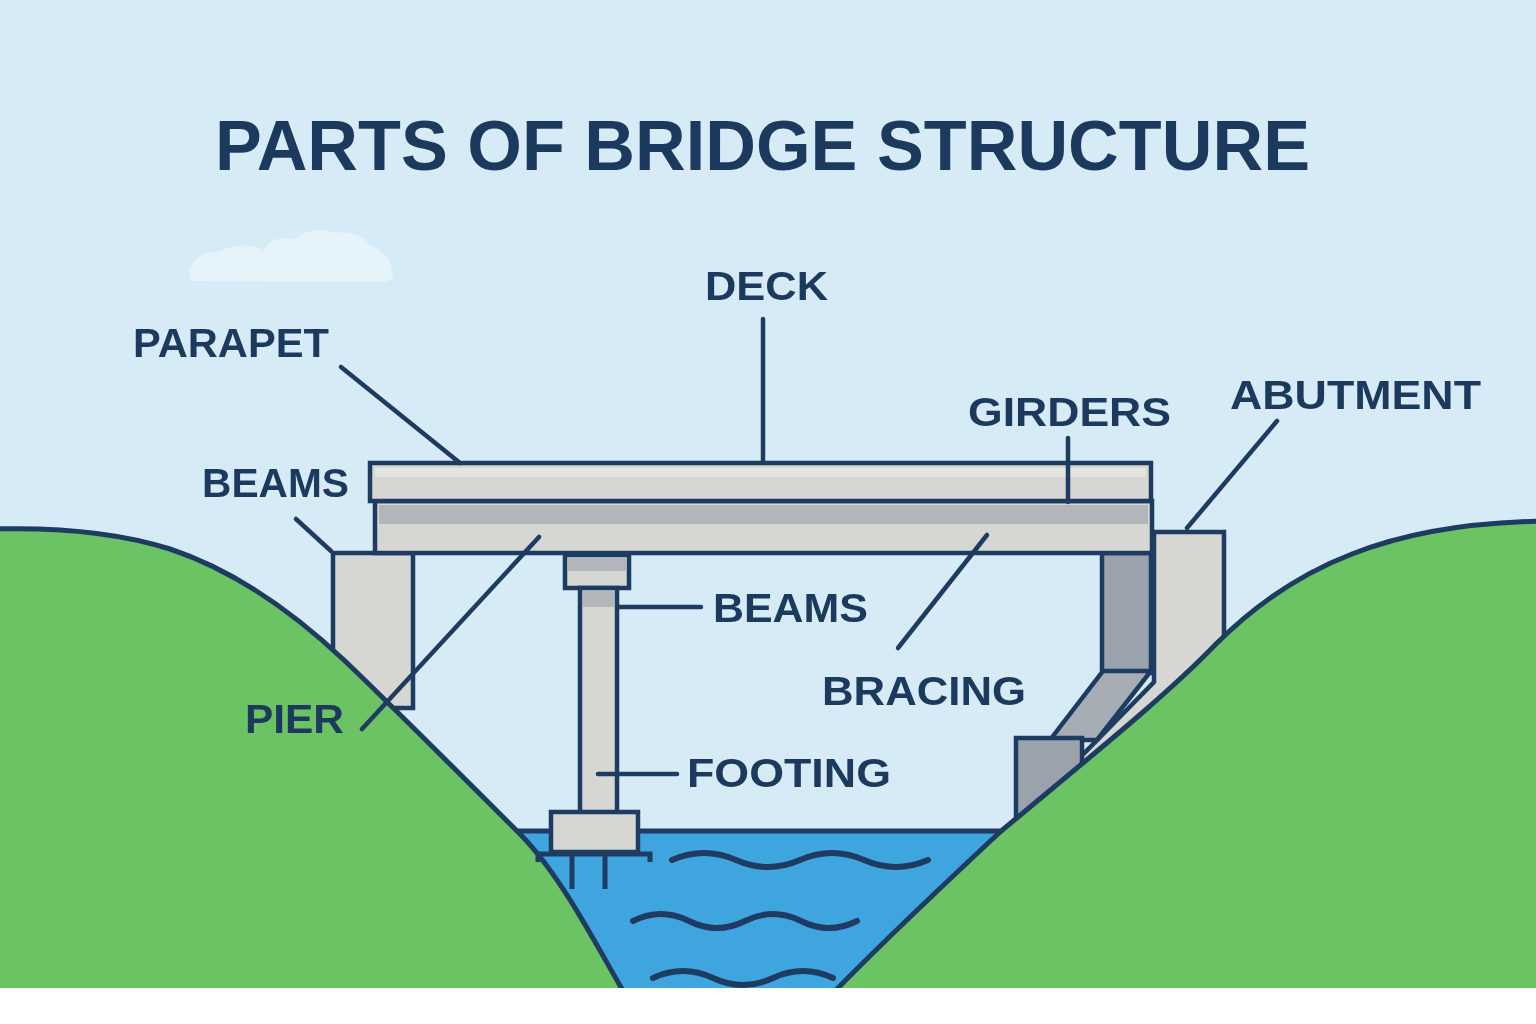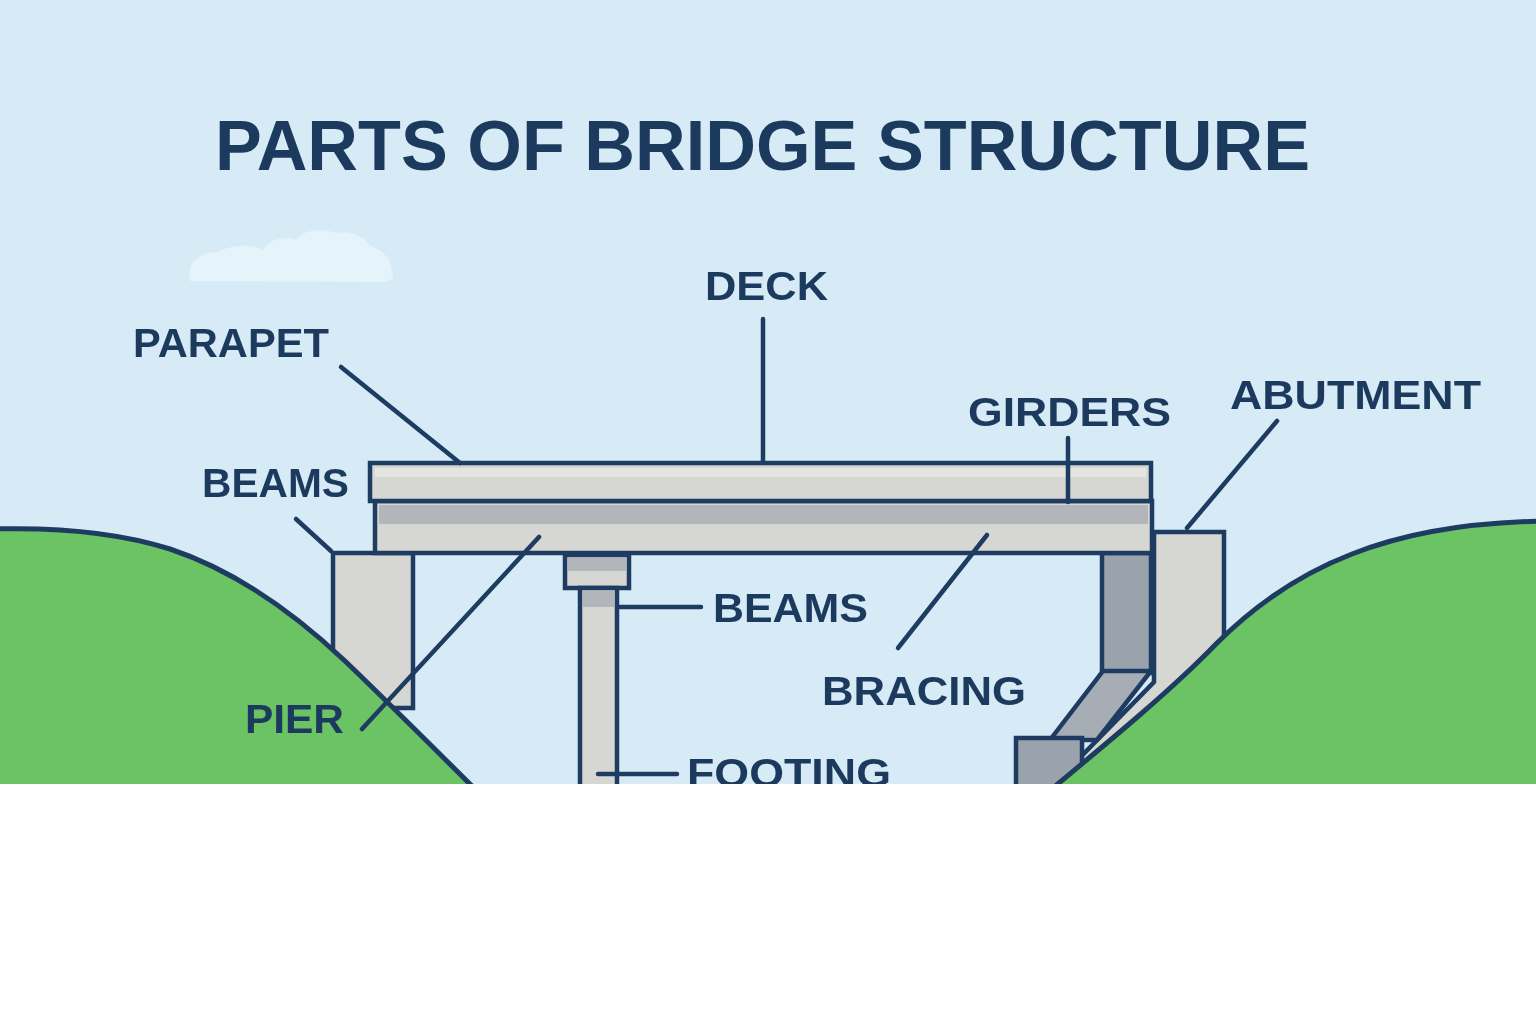--- a/index.html
+++ b/index.html
@@ -1,16 +1,16 @@
 <!DOCTYPE html>
 <html style="--sky: #d7ebf7; --cloud: #e5f3fb; --hill-green: #6bc363; --outline-navy: #1e3c61; --text-navy: #1c3a5e; --water-blue: #3fa5df; --concrete-light: #d6d6d3; --concrete-mid: #b2b6bb; --concrete-dark: #9aa2ab; --concrete-dark2: #a6adb5; --concrete-highlight: #e4e4e1;"><head>
 <meta charset="utf-8">
 <style>
   html,body{margin:0;padding:0;background:#ffffff;}
-  .stage{width:1536px;height:784px;overflow:hidden;}
+  .stage{width:1536px;height:988px;overflow:hidden;}
   svg{display:block;}
   text{
     font-family:"Liberation Sans", sans-serif;
     font-weight:bold;
     fill:var(--text-navy);
   }
   .outline{stroke:var(--outline-navy);stroke-width:4.5;}
   .leader{stroke:var(--outline-navy);stroke-width:4.5;stroke-linecap:round;fill:none;}
   .wave{stroke:var(--outline-navy);stroke-width:6;stroke-linecap:round;fill:none;}
 </style>

